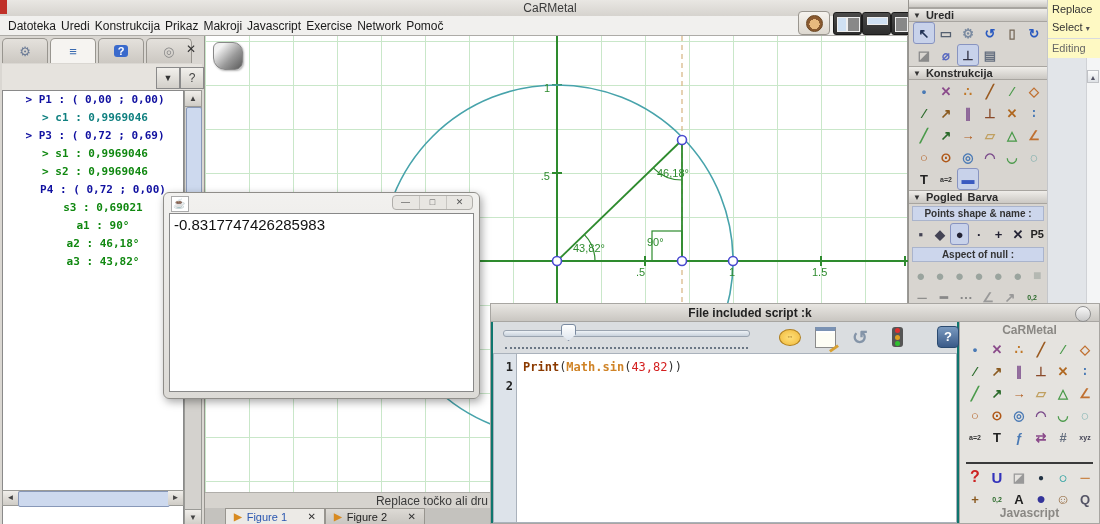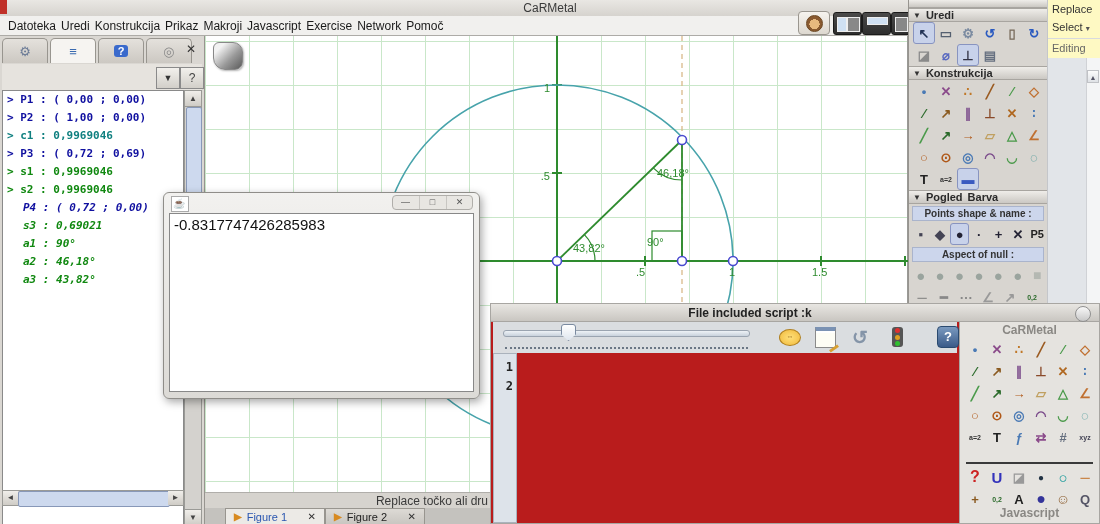--- a/index.html
+++ b/index.html
@@ -29,22 +29,22 @@
   #ltab-close{left:186px;top:6px;font-size:12px;color:#333;}
   #combo-row{left:2px;top:28px;width:200px;height:26px;background:#e6e3de;border-bottom:1px solid #b8b5b0;}
   #combo{left:2px;top:31px;width:154px;height:20px;background:#fff;border:1px solid #8a8a8a;
          padding:2px 4px;box-sizing:border-box;font-size:12px;color:#222;}
   #combo-arrow{left:156px;top:31px;width:22px;height:20px;background:linear-gradient(#f2f0ec,#d2cfc9);
                border:1px solid #8a8a8a;text-align:center;font-size:9px;line-height:20px;color:#333;}
   #combo-help{left:180px;top:31px;width:22px;height:20px;background:linear-gradient(#f2f0ec,#d2cfc9);
               border:1px solid #8a8a8a;text-align:center;font-size:12px;line-height:20px;color:#444;}
   #object-list{left:2px;top:54px;width:182px;height:436px;background:#fff;border:1px solid #8a8a8a;box-sizing:border-box;
                font-family:"DejaVu Sans Mono",monospace;font-size:11px;font-weight:bold;overflow:hidden;}
-  .obj-row{height:18px;line-height:18px;white-space:pre;padding-left:4px;}
-  .obj-row.ind{padding-left:20px;font-style:italic;}
+  .obj-row{height:18px;line-height:18px;white-space:pre;padding-left:4px;text-align:center;}
+  .obj-row.ind{padding-left:20px;}
   #v-scroll{left:184px;top:54px;width:18px;height:436px;background:#d4d2ce;border:1px solid #9a9a96;box-sizing:border-box;}
   .sbtn{width:16px;height:15px;background:linear-gradient(#f0eeea,#cfccc6);border-bottom:1px solid #9a9a96;
         text-align:center;font-size:8px;line-height:15px;color:#444;}
   #v-thumb{position:absolute;left:1px;top:16px;width:14px;height:96px;background:#cdd9ee;border:1px solid #8898b8;border-radius:2px;}
   #v-scroll .down{position:absolute;bottom:0;border-top:1px solid #9a9a96;border-bottom:none;}
   #h-scroll{left:2px;top:454px;width:182px;height:16px;background:#d4d2ce;border:1px solid #9a9a96;box-sizing:border-box;}
   .hbtn{position:absolute;top:0px;width:15px;height:14px;background:linear-gradient(#f0eeea,#cfccc6);
         text-align:center;font-size:8px;line-height:14px;color:#444;}
   #h-thumb{position:absolute;left:15px;top:0;width:150px;height:14px;background:#cdd9ee;border:1px solid #8898b8;border-radius:2px;}
   
@@ -68,21 +68,21 @@
          border:1px solid #8f8d89;border-radius:6px;box-shadow:2px 3px 8px rgba(0,0,0,.35);}
   #popup-title{position:absolute;left:0;top:0;right:0;height:20px;}
   #popup-java{position:absolute;left:7px;top:3px;width:16px;height:14px;border:1px solid #aaa;background:#fff;
               text-align:center;line-height:13px;font-size:10px;color:#b5651d;}
   #popup-btns{position:absolute;right:6px;top:2px;display:flex;gap:1px;border:1px solid #b0aeaa;border-radius:4px;background:#e8e6e2;}
   .pbtn{width:25px;height:13px;text-align:center;line-height:12px;font-size:9px;color:#555;border-left:1px solid #c8c6c2;}
   .pbtn:first-child{border-left:none;}
   #popup-content{position:absolute;left:5px;top:20px;right:5px;bottom:6px;background:#fff;border:1px solid #888;
                  padding:2px 4px;font-size:15px;color:#111;font-family:"Liberation Sans",sans-serif;}
   
-  #script-panel{left:490px;top:303px;width:610px;height:221px;background:#b91c1c;border:1px solid #a8a6a2;box-sizing:border-box;}
+  #script-panel{left:490px;top:303px;width:610px;height:221px;background:#0f766e;border:1px solid #a8a6a2;box-sizing:border-box;}
   #script-title{position:absolute;left:0;top:0;width:100%;height:18px;background:linear-gradient(#e8e6e2,#c9c6c1);
                 border-bottom:1px solid #a8a6a2;text-align:center;font-weight:bold;font-size:12px;line-height:18px;color:#222;box-sizing:border-box;padding-right:90px;}
   #script-round-btn{position:absolute;right:8px;top:2px;width:14px;height:14px;border-radius:50%;
                     background:linear-gradient(#f8f8f8,#c8c8c8);border:1px solid #909090;}
   #script-toolbar{position:absolute;left:2px;top:18px;width:464px;height:31px;background:#dadde0;}
   #slider-track{position:absolute;left:10px;top:8px;width:245px;height:5px;background:linear-gradient(#eef2f6,#c8d2dc);
                 border:1px solid #9aa4b0;border-radius:3px;}
   #slider-thumb{position:absolute;left:68px;top:2px;width:13px;height:15px;background:linear-gradient(#ffffff,#dfe6ee);
                 border:1px solid #7a8aa0;border-radius:3px;clip-path:polygon(0 0,100% 0,100% 60%,50% 100%,0 60%);}
   #slider-ticks{position:absolute;left:12px;top:22px;width:243px;height:3px;border-bottom:2px dotted #6a7684;}
@@ -181,21 +181,20 @@
       <div class="ltab">
         <span style="color: rgb(136, 136, 136);">◎</span>
       </div>
     </div>
   <div class="abs" id="ltab-close">✕</div>
   <div class="abs" id="combo-row"></div>
   <div class="abs" id="combo-arrow">▼</div>
   <div class="abs" id="combo-help">?</div>
   <div class="abs" id="object-list">
       <div class="obj-row" style="color: rgb(16, 16, 160);">&gt; P1 : ( 0,00 ; 0,00)</div>
-      <div class="obj-row" style="color: rgb(16, 16, 160);">&gt; P2 : ( 1,00 ; 0,00)</div>
       <div class="obj-row" style="color: rgb(16, 128, 128);">&gt; c1 : 0,9969046</div>
       <div class="obj-row" style="color: rgb(16, 16, 160);">&gt; P3 : ( 0,72 ; 0,69)</div>
       <div class="obj-row" style="color: rgb(16, 136, 16);">&gt; s1 : 0,9969046</div>
       <div class="obj-row" style="color: rgb(16, 136, 16);">&gt; s2 : 0,9969046</div>
       <div class="obj-row ind" style="color: rgb(16, 16, 160);">P4 : ( 0,72 ; 0,00)</div>
       <div class="obj-row ind" style="color: rgb(16, 136, 16);">s3 : 0,69021</div>
       <div class="obj-row ind" style="color: rgb(16, 136, 16);">a1 : 90°</div>
       <div class="obj-row ind" style="color: rgb(16, 136, 16);">a2 : 46,18°</div>
       <div class="obj-row ind" style="color: rgb(16, 136, 16);">a3 : 43,82°</div>
     </div>
@@ -418,20 +417,24 @@
         </div>
     </div>
     <div class="tb-icon" id="icon-help2">
         <div class="helpbox">?</div>
       </div>
   </div>
   <div id="gutter">
       <div>1</div>
       <div>2</div>
     </div>
+  <div id="code-area">
+      <div class="code-line"><span class="kw">Print</span><span class="pl">(</span><span class="fn">Math.sin</span><span class="pl">(</span><span class="num">43</span><span class="num">,</span><span class="num">82</span><span class="pl">)</span><span class="pl">)</span></div>
+      <div class="code-line"></div>
+    </div>
   <div id="js-palette">
     <div id="palette-title">CaRMetal</div>
     <div style="padding-left:4px;">
         <div class="irow">
           <span class="icell" style="color: rgb(74, 122, 181);">•</span>
           <span class="icell" style="color: rgb(138, 74, 138);">✕</span>
           <span class="icell" style="color: rgb(192, 120, 40);">∴</span>
           <span class="icell" style="color: rgb(154, 90, 32);">╱</span>
           <span class="icell" style="color: rgb(74, 154, 74);">∕</span>
           <span class="icell" style="color: rgb(192, 112, 48);">◇</span>

